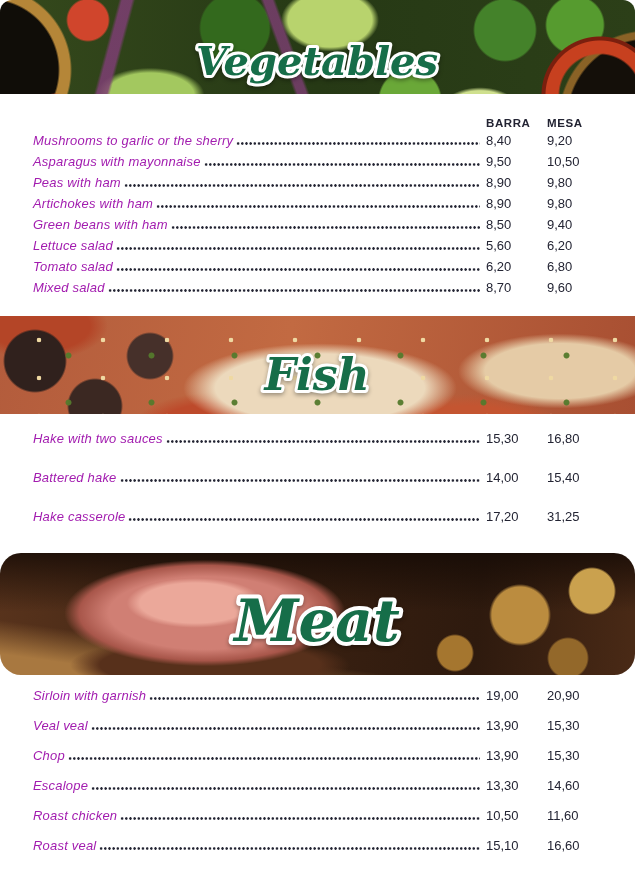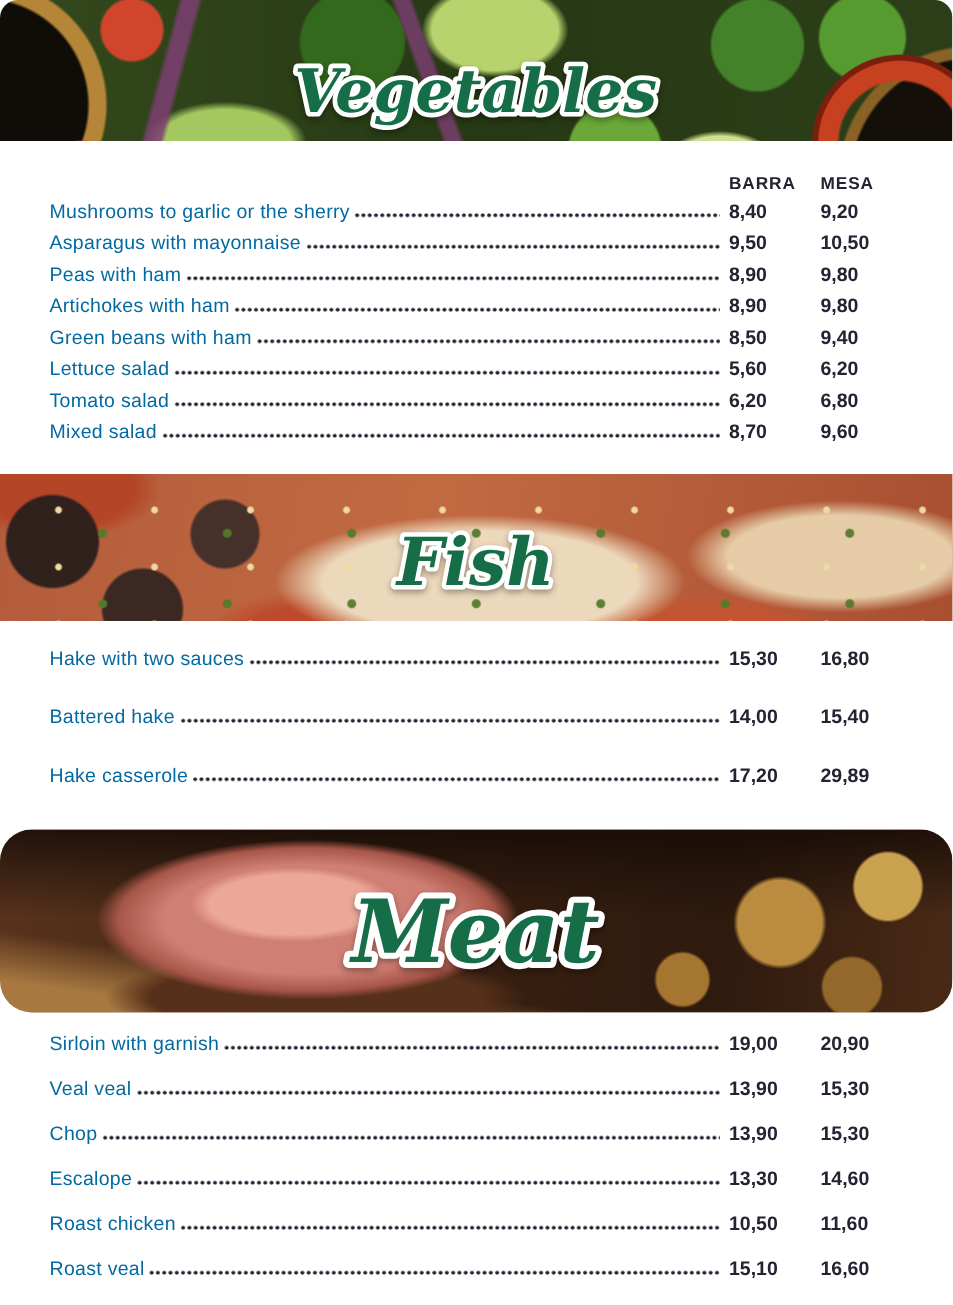--- a/index.html
+++ b/index.html
@@ -92,27 +92,27 @@
     color:#232433;line-height:13px;margin-bottom:3px;}
   .ph-barra{width:67px;padding-left:6px;box-sizing:border-box;}
   .ph-mesa{width:50px;}
 
   .rows{display:flex;flex-direction:column;}
   .sec-veg  .rows{gap:6px;}
   .sec-fish .rows{gap:24px;}
   .sec-meat .rows{gap:15px;}
 
   .row{display:flex;align-items:baseline;line-height:15px;}
-  .item-name{color:#0369a1;font-size:13px;white-space:nowrap;letter-spacing:0.2px;}
+  .item-name{color:#a21caf;font-size:13px;white-space:nowrap;letter-spacing:0.2px;font-style:italic;}
   .leader{flex:1;height:11px;margin-left:3px;
     background-image:radial-gradient(circle, #232433 1.05px, rgba(0,0,0,0) 1.55px);
     background-size:4.2px 3.2px;
     background-repeat:repeat-x;
     background-position:left bottom;}
-  .price{color:#232433;font-size:13px;white-space:nowrap;font-weight:bold;}
+  .price{color:#232433;font-size:13px;white-space:nowrap;}
   .price-barra{width:67px;padding-left:6px;box-sizing:border-box;}
   .price-mesa{width:50px;}
 </style>
 </head>
 <body>
 
 <div class="menu-page">
 
   <section class="menu-section sec-veg">
     <div class="banner banner-veg">
@@ -195,21 +195,21 @@
           <div class="row">
             <span class="item-name">Battered hake</span>
             <span class="leader"></span>
             <span class="price price-barra">14,00</span>
             <span class="price price-mesa">15,40</span>
           </div>
           <div class="row">
             <span class="item-name">Hake casserole</span>
             <span class="leader"></span>
             <span class="price price-barra">17,20</span>
-            <span class="price price-mesa">29,89</span>
+            <span class="price price-mesa">31,25</span>
           </div>
         </div>
     </div>
   </section>
 
   <section class="menu-section sec-meat">
     <div class="banner banner-meat">
       <svg viewBox="0 0 635 122">
         <text x="317" y="88" font-size="58">Meat</text>
       </svg>

